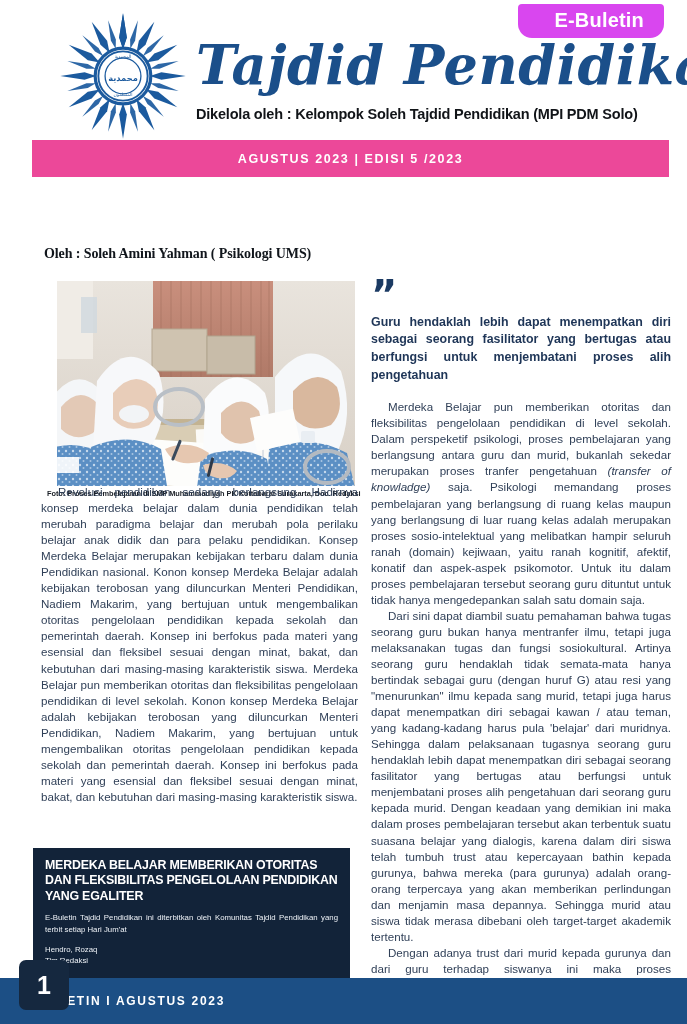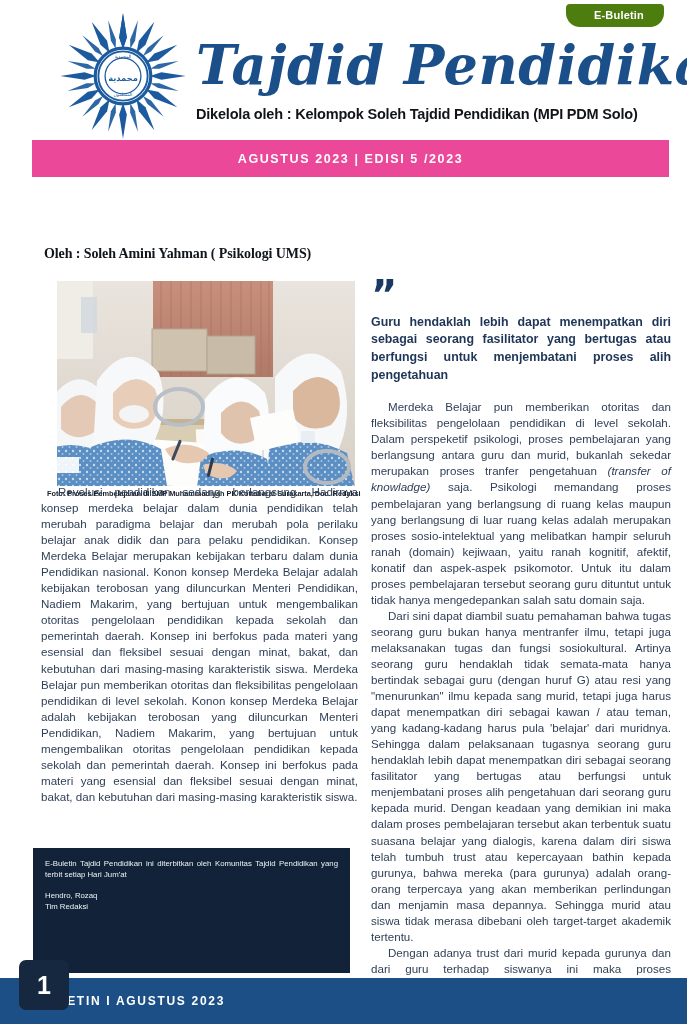--- a/index.html
+++ b/index.html
@@ -15,26 +15,26 @@
     overflow: hidden;
     font-family: "Liberation Sans", sans-serif;
     box-sizing: border-box;
   }
 
   
   .ebuletin-pill {
     position: absolute;
     top: 4px;
     right: 23px;
-    background: #4d7c0f;
+    background: #d946ef;
     color: #ffffff;
-    font-size: 11px;
+    font-size: 20px;
     font-weight: bold;
     letter-spacing: 0.2px;
-    padding: 5px 20px 6px 28px;
+    padding: 5px 20px 6px 36px;
     border-radius: 4px 4px 14px 14px;
     z-index: 5;
   }
 
   
   .masthead {
     position: absolute;
     top: 0;
     left: 0;
     width: 687px;
@@ -406,20 +406,21 @@
 
   <div class="col-right">
     <div class="quote-mark">”</div>
     <div class="pull-quote">Guru hendaklah lebih dapat menempatkan diri sebagai seorang fasilitator   yang bertugas atau berfungsi untuk menjembatani proses alih pengetahuan</div>
     <p><span>Merdeka Belajar pun memberikan otoritas dan fleksibilitas pengelolaan pendidikan di level sekolah. Dalam perspeketif psikologi, proses pembelajaran yang berlangsung antara guru dan murid, bukanlah sekedar merupakan proses tranfer pengetahuan </span><span class="it">(transfer of knowladge)</span><span> saja. Psikologi memandang proses pembelajaran yang berlangsung di ruang kelas maupun yang berlangsung di luar ruang kelas adalah merupakan proses sosio-intelektual yang melibatkan hampir seluruh ranah (domain) kejiwaan, yaitu ranah kognitif, afektif, konatif dan aspek-aspek psikomotor. Untuk itu dalam proses pembelajaran tersebut seorang guru dituntut untuk tidak hanya mengedepankan salah satu domain saja.</span></p>
     <p>Dari sini dapat diambil suatu pemahaman bahwa tugas seorang guru bukan hanya mentranfer ilmu, tetapi juga melaksanakan tugas dan fungsi sosiokultural. Artinya seorang guru hendaklah tidak semata-mata hanya bertindak sebagai guru (dengan huruf G) atau resi yang "menurunkan" ilmu kepada sang murid, tetapi juga harus dapat menempatkan diri sebagai kawan / atau teman, yang kadang-kadang harus pula 'belajar' dari muridnya. Sehingga dalam pelaksanaan tugasnya seorang guru hendaklah lebih dapat menempatkan diri sebagai seorang fasilitator yang bertugas atau berfungsi untuk menjembatani proses alih pengetahuan dari seorang guru kepada murid. Dengan keadaan yang demikian ini maka dalam proses pembelajaran tersebut akan terbentuk suatu suasana belajar yang dialogis, karena dalam diri siswa telah tumbuh trust atau kepercayaan bathin kepada gurunya, bahwa mereka (para gurunya) adalah orang-orang terpercaya yang akan memberikan perlindungan dan menjamin masa depannya. Sehingga murid atau siswa tidak merasa dibebani oleh target-target akademik tertentu.</p>
     <p>Dengan adanya trust dari murid kepada gurunya dan dari guru terhadap siswanya ini maka proses pembelajaran akan terasa nyaman dan tidak menegangkan. Murid akan terstimulasi untuk berani mengemukakan pendapatnya atau bahkan berani mengkritisi apa yang disampaikan gurunya. Dengan demikian konsep belajar CBSA akan dapat berjalan lancar karena interaksi sosial guru-murid berlangsung dengan sangat personal. Hubungan yang bersifat patron-klien antara guru-murid terkikis oleh nuansa hubungan sosial yang berimbang .</p>
   </div>
 
   <div class="callout">
+    <div class="callout-title">MERDEKA BELAJAR  MEMBERIKAN OTORITAS DAN FLEKSIBILITAS PENGELOLAAN PENDIDIKAN YANG EGALITER</div>
     <div class="callout-body">
       <p>E-Buletin Tajdid Pendidikan ini diterbitkan oleh Komunitas Tajdid Pendidikan yang terbit setiap Hari Jum'at</p>
       <div class="callout-sign">
         <div>Hendro, Rozaq</div>
         <div>Tim Redaksi</div>
       </div>
     </div>
   </div>
 
   <div class="footer-bar">

